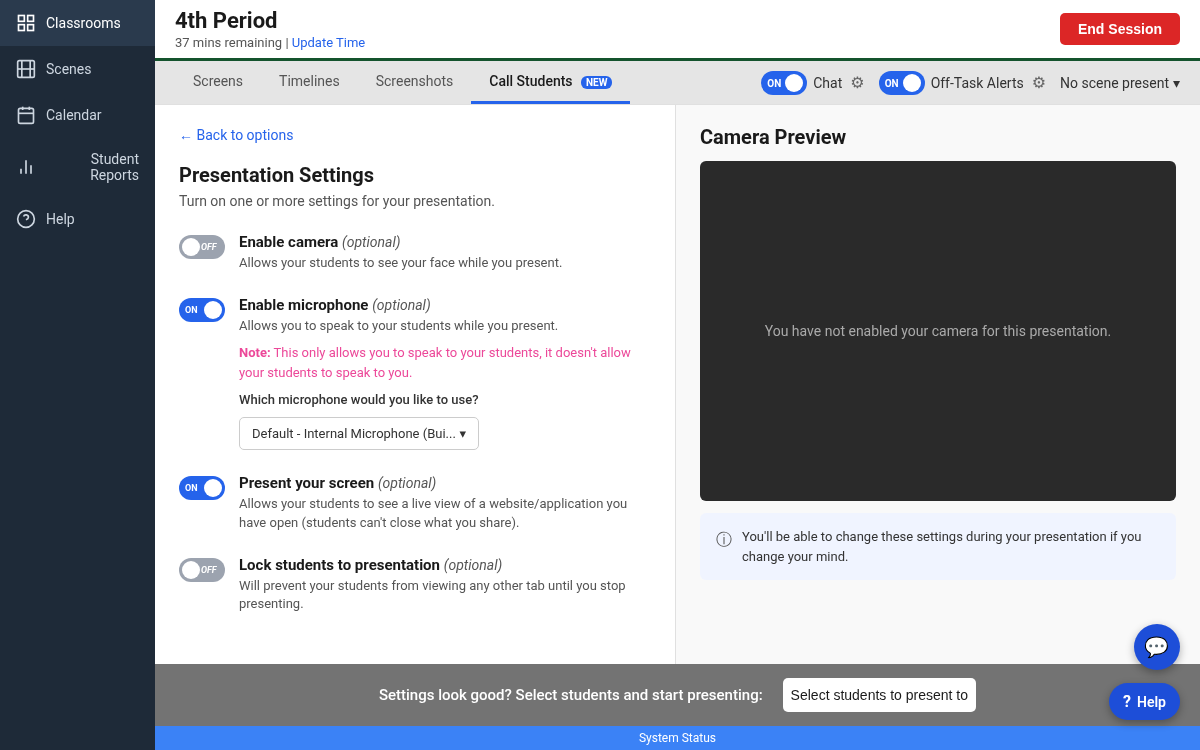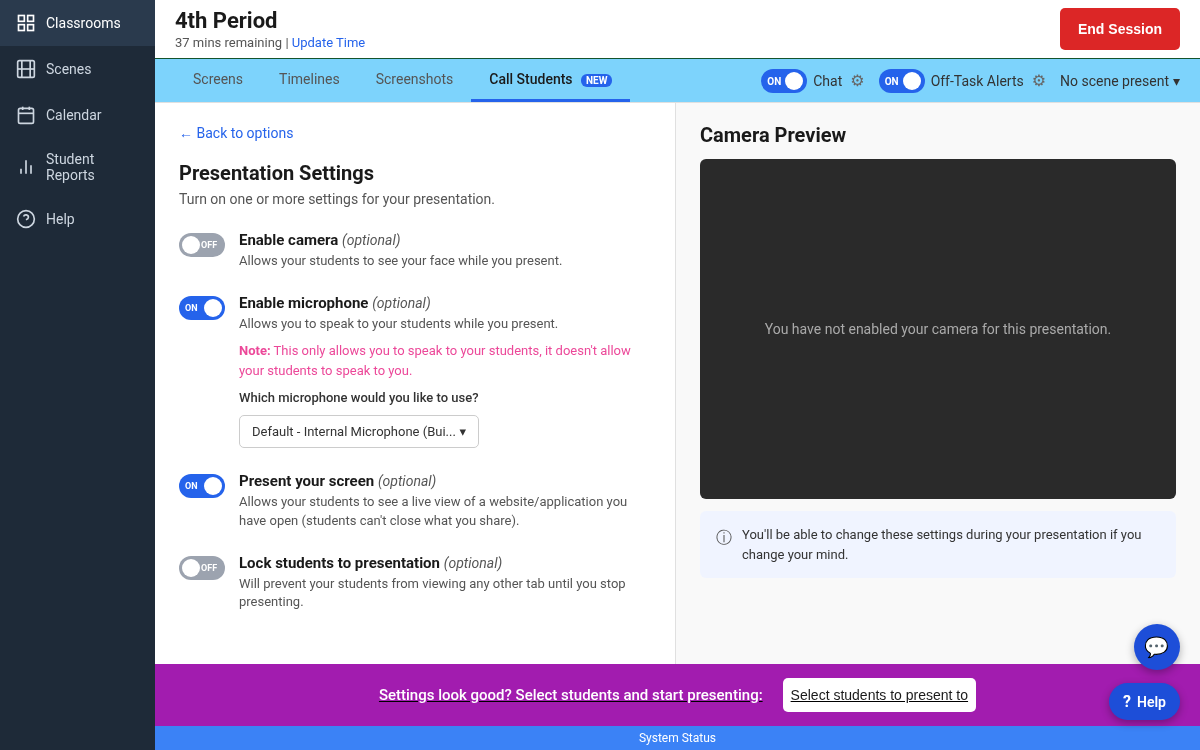--- a/index.html
+++ b/index.html
@@ -16,39 +16,41 @@
       height: 750px;
     }
     .sidebar-item {
       display: flex;
       align-items: center;
       gap: 10px;
       padding: 13px 16px;
       cursor: pointer;
       color: #cdd6e0;
       font-size: 14px;
+      text-align: right;
     }
     .sidebar-item.active { background: #2a3a4d; color: #fff; }
     .sidebar-icon { width: 20px; height: 20px; flex-shrink: 0; }
 
     
     .main {
       flex: 1;
       display: flex;
       flex-direction: column;
       background: #fff;
       overflow: hidden;
     }
 
     
     .topbar {
       display: flex;
+      align-items: center;
       justify-content: space-between;
       padding: 8px 20px;
-      border-bottom: 1px solid #14532d;
+      border-bottom: 3px solid #14532d;
       background: #fff;
     }
     .topbar-left {}
     .page-title { font-size: 22px; font-weight: 700; color: #1a1a1a; }
     .time-info { font-size: 13px; color: #555; margin-top: 2px; }
     .update-time-link { color: #2563eb; text-decoration: none; }
     .end-session-btn {
       background: #dc2626;
       color: #fff;
       border: none;
@@ -58,21 +60,21 @@
       font-weight: 600;
       cursor: pointer;
     }
 
     
     .tabs-row {
       display: flex;
       align-items: center;
       padding: 0 20px;
       border-bottom: 1px solid #e0e0e0;
-      background: #7dd3fc;
+      background: #e5e5e5;
       gap: 0;
     }
     .tab {
       padding: 12px 18px;
       font-size: 14px;
       color: #555;
       cursor: pointer;
       border-bottom: 3px solid transparent;
       white-space: nowrap;
     }
@@ -199,21 +201,21 @@
       display: inline-block;
     }
     .toggle-small input { opacity: 0; width: 0; height: 0; }
     .toggle-slider-small {
       position: absolute;
       cursor: pointer;
       top: 0; left: 0; right: 0; bottom: 0;
       border-radius: 24px;
       transition: .3s;
     }
-    .toggle-slider-small.off { background: #9ca3af; }
+    .toggle-slider-small.off { background: #9ca3af; font-style: italic; }
     .toggle-slider-small.on { background: #2563eb; }
     .toggle-slider-small:before {
       content: '';
       position: absolute;
       width: 18px;
       height: 18px;
       bottom: 3px;
       background: white;
       border-radius: 50%;
     }
@@ -273,28 +275,27 @@
       align-items: flex-start;
       gap: 10px;
       font-size: 13px;
       color: #333;
       line-height: 1.5;
     }
     .info-icon { color: #555; font-size: 16px; flex-shrink: 0; margin-top: 1px; }
 
     
     .bottom-bar {
-      background: #a21caf;
+      background: #737373;
       padding: 14px 24px;
       display: flex;
       align-items: center;
       justify-content: center;
       gap: 20px;
       position: relative;
-      text-decoration: underline;
     }
     .bottom-bar-text { color: #fff; font-size: 15px; font-weight: 500; }
     .select-students-btn {
       background: #fff;
       color: #1a1a1a;
       border: none;
       padding: 9px 8px;
       border-radius: 5px;
       font-size: 14px;
       font-weight: 500;

